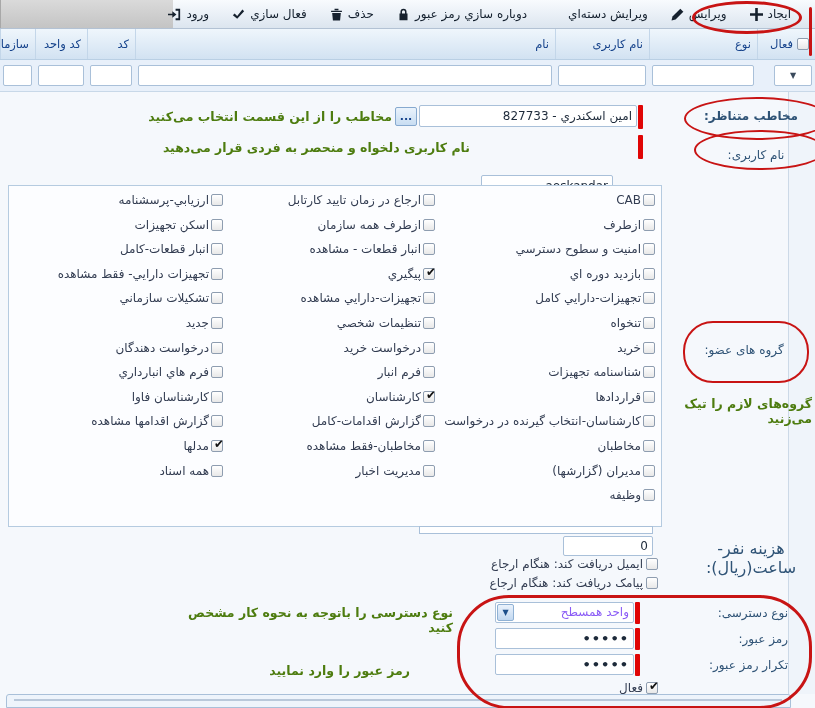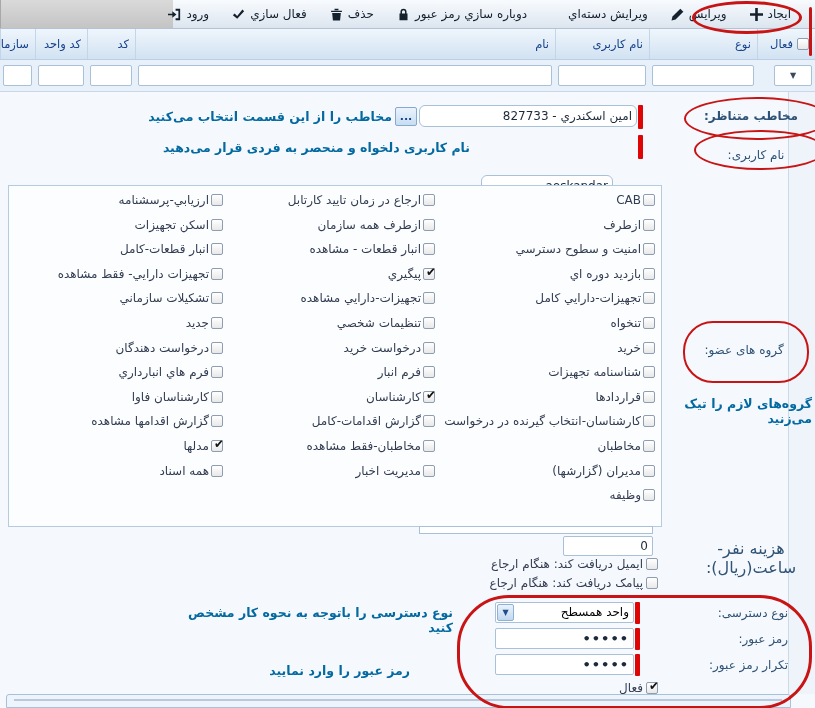--- a/index.html
+++ b/index.html
@@ -41,38 +41,38 @@
   .fr-cell input { width:100%; height:21px; box-sizing:border-box; border:1px solid #a9c0d9;
     border-radius:2px; background:#fff; font-family:inherit; }
   .select-box { width:38px; height:21px; box-sizing:border-box; background:#fff;
     border:1px solid #a9c0d9; border-radius:2px; display:flex; align-items:center; justify-content:center; }
   .select-box::after { content:"▼"; font-size:8px; color:#3a4a5c; }
   
   .cb { width:12px; height:12px; box-sizing:border-box; border:1px solid #8e9db0; flex:none;
     background:linear-gradient(#ffffff,#e8e8e8); border-radius:2px; position:relative; }
   .cb.checked::after { content:"✔"; position:absolute; top:-4px; right:-2px; font-size:12px; color:#111; }
   .redbar { position:absolute; width:5px; background:#e00505; border-radius:1px; z-index:4; }
-  .annot { position:absolute; color:#0369a1; font-weight:bold; font-size:12.5px; text-align:right; z-index:4; }
+  .annot { position:absolute; color:#4d7c0f; font-weight:bold; font-size:12.5px; text-align:right; z-index:4; }
   .ellipse { position:absolute; border:2.5px solid #c81414; border-radius:50%; z-index:4; pointer-events:none; }
   .flabel { position:absolute; color:#2f5376; }
   .finput { position:absolute; box-sizing:border-box; border:1px solid #a9c0d9; border-radius:2px;
     background:#fff; font-family:inherit; font-size:12px; color:#1d2a3a; padding:0 4px; }
-  .ltrval { direction:ltr; text-align:right;border-radius:6px; }
+  .ltrval { direction:ltr; text-align:right; }
   
   .fieldset { position:absolute; left:8px; top:185px; width:654px; height:342px; box-sizing:border-box;
     background:#fcfdff; border:1px solid #b5cbe0; padding:4px 6px; overflow:hidden; }
   .groups-grid { display:grid; direction:rtl; grid-template-columns:220px 212px 206px;
     grid-auto-rows:minmax(24.6px,auto); }
   .group-item { display:flex; direction:rtl; align-items:flex-start; padding-top:3px; box-sizing:border-box; }
   .group-item .cb { margin-left:2px; margin-top:1px; }
   .group-item .lbl { color:#333d52; line-height:15.5px; }
   
   .chk-row { position:absolute; display:flex; direction:rtl; align-items:center; gap:3px; color:#333d52; }
   .sel { position:absolute; box-sizing:border-box; background:#fff; border:1px solid #a9c0d9; border-radius:2px; }
-  .sel .val { position:absolute; right:4px; top:0; line-height:19px; color:#000000; }
+  .sel .val { position:absolute; right:4px; top:0; line-height:19px; color:#8b5cf6; }
   .sel .arrow { position:absolute; left:1px; top:1px; width:17px; height:17px; box-sizing:border-box;
     background:linear-gradient(#eaf2fc,#c2d8f0); border:1px solid #8fb1d4; border-radius:2px;
     display:flex; align-items:center; justify-content:center; }
   .sel .arrow::after { content:"▼"; font-size:8px; color:#1d4f8a; }
   .access-rect { position:absolute; left:457px; top:595px; width:349px; height:108px;
     border:3px solid #c81414; border-radius:52px; z-index:4; pointer-events:none; }
   .right-strip { position:absolute; left:789px; top:92px; width:26px; height:602px; background:#eff4fa; }
   .right-vline { position:absolute; left:788px; top:92px; width:1px; height:602px; background:#ccd9e7; }
   .bottom-panel { position:absolute; left:6px; top:694px; width:785px; height:14px; box-sizing:border-box;
     background:#eef4fb; border:1px solid #a9c0d9; border-radius:3px 3px 0 0; }

